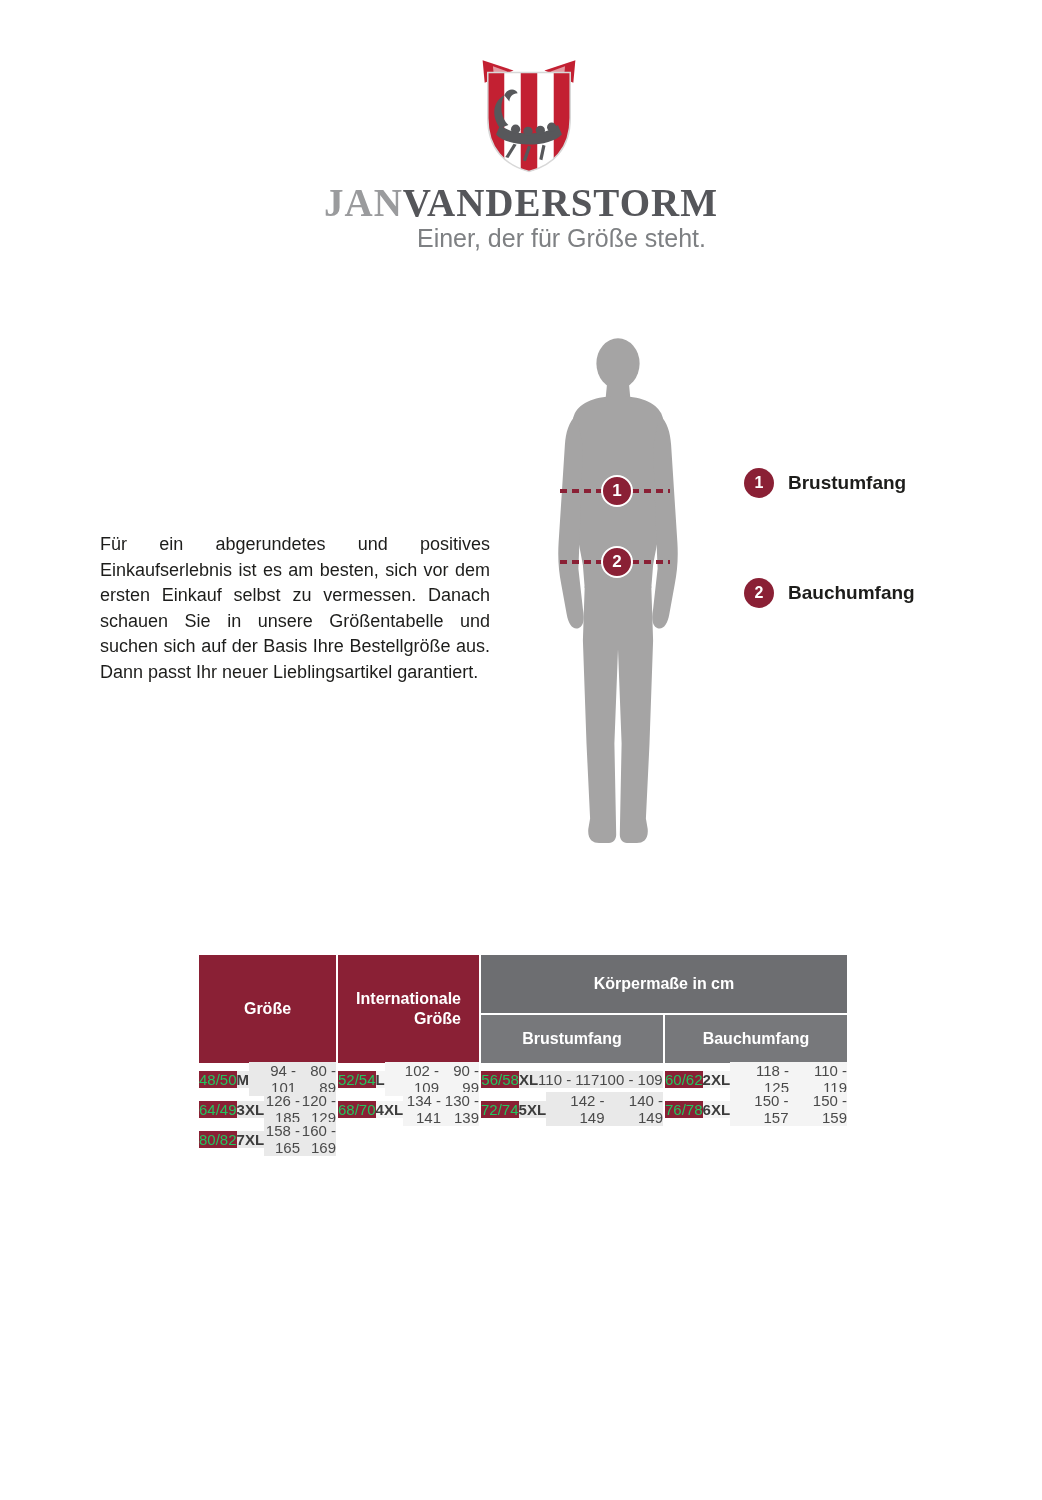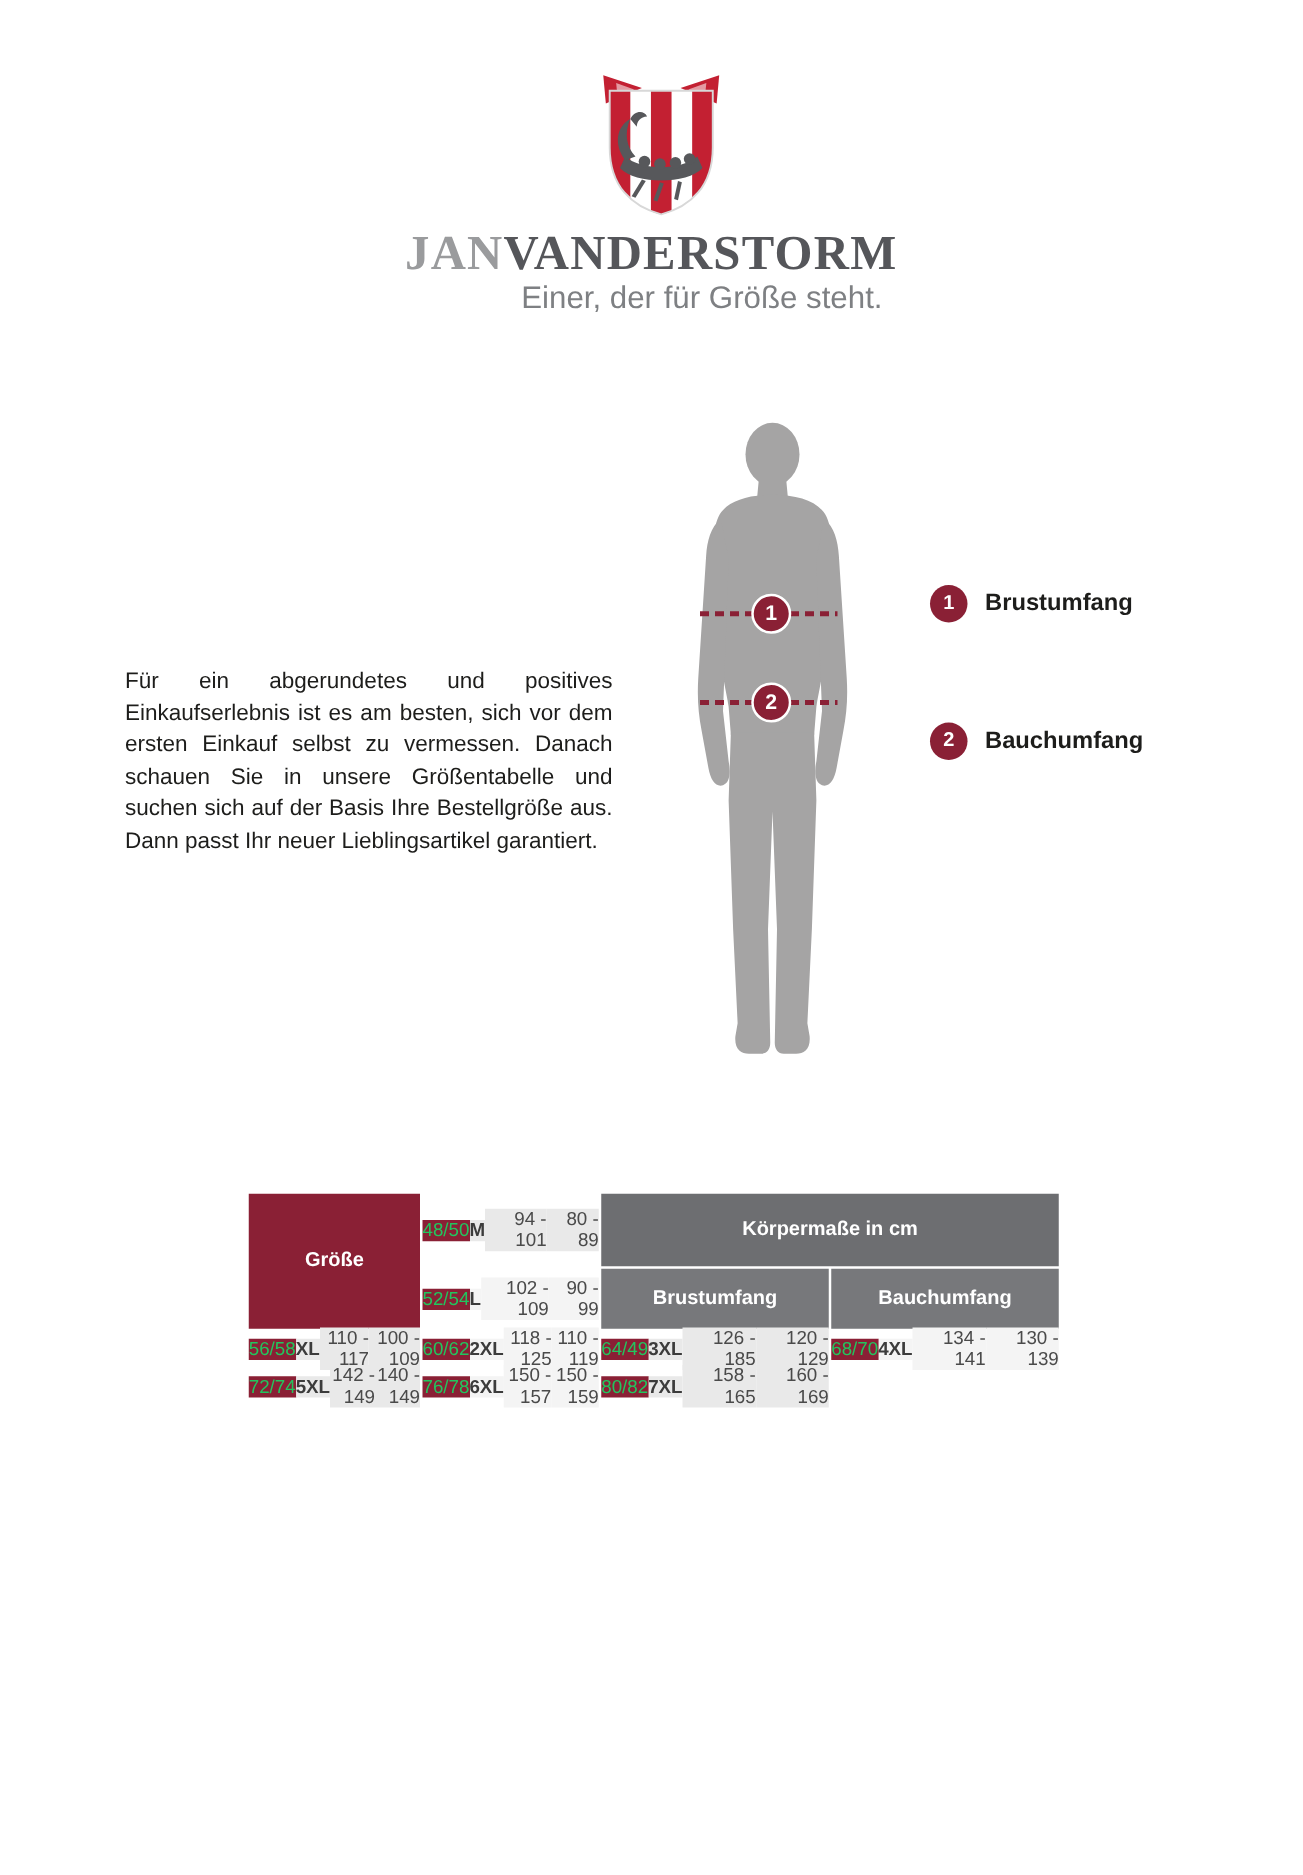--- a/index.html
+++ b/index.html
@@ -137,20 +137,21 @@
     <div class="legend-badge">1</div>
     <div class="legend-label">Brustumfang</div>
   </div>
   <div class="legend-item waist">
     <div class="legend-badge">2</div>
     <div class="legend-label">Bauchumfang</div>
   </div>
 
   <div class="size-table">
     <div class="h-groesse">Größe</div>
+    <div class="h-intl">Internationale Größe</div>
     <div class="h-koerper">Körpermaße in cm</div>
     <div class="h-brust">Brustumfang</div>
     <div class="h-bauch">Bauchumfang</div>
 
     <div class="trow odd">
       <div class="cell size">48/50</div>
       <div class="cell intl">M</div>
       <div class="cell range">94 - 101</div>
       <div class="cell range">80 - 89</div>
     </div>

